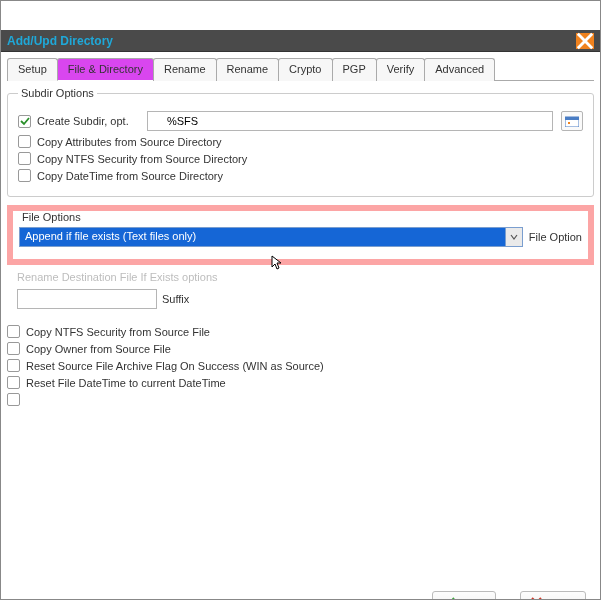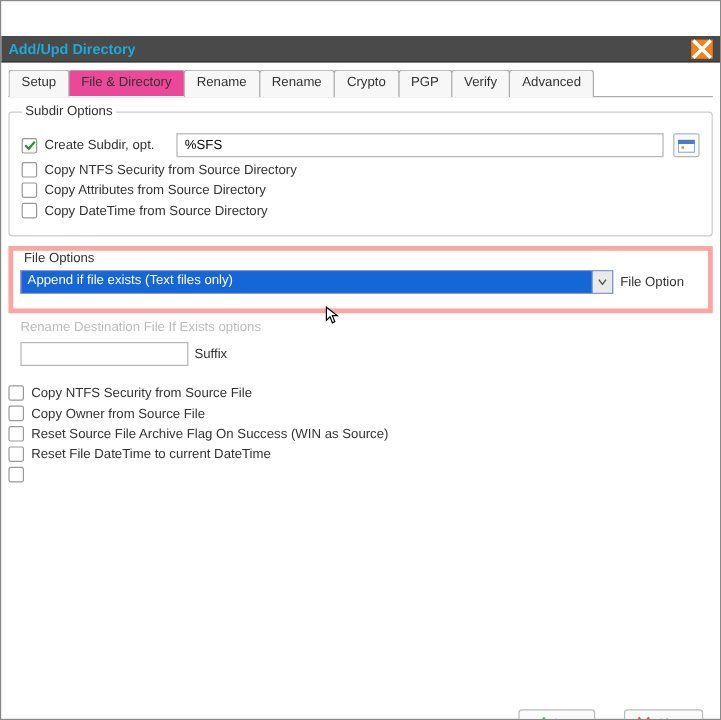--- a/index.html
+++ b/index.html
@@ -49,21 +49,21 @@
     margin-right: -1px;
     background: #f7f7f7;
     color: #333;
     border-top-left-radius: 3px;
     border-top-right-radius: 3px;
     cursor: pointer;
     position: relative;
     top: 1px;
   }
   .tab.active {
-    background: #ec4899;
+    background: #d946ef;
     border-bottom: 1px solid #fff;
     font-weight: normal;
     top: 1px;
   }
   .panel-body { flex:1; position:relative; }
   fieldset {
     border: 1px solid #ccc;
     border-radius: 3px;
     margin: 0 0 8px 0;
     padding: 8px 10px 10px 10px;
@@ -79,36 +79,36 @@
     align-items: center; justify-content: center;
     font-size: 10px;
     color: #2a8f2a;
     background: #fff;
   }
   .chk svg { width:10px; height:10px; }
   .label { color: #333; }
   .textfield {
     border: 1px solid #b5b5b5;
     height: 20px;
-    padding: 2px 6px;
+    padding: 2px 19px;
     font-size: 11px;
     background: #fff;
   }
   .icon-btn {
     width: 22px; height: 20px;
     border: 1px solid #b5b5b5;
     background: #fafafa;
     display: flex; align-items:center; justify-content:center;
     border-radius: 2px;
     cursor:pointer;
   }
   .file-options-box {
-    border: 4px solid #fca5a5;
+    border: 6px solid #fca5a5;
     position: relative;
-    padding: 2px 20px 8px 6px;
+    padding: 2px 6px 8px 6px;
     margin-bottom: 6px;
   }
   .file-options-box legend {
     position: relative;
     top: -2px;
   }
   .dropdown {
     display:flex;
     border:1px solid #7a9ecf;
     height:20px;
@@ -214,25 +214,25 @@
         <div class="icon-btn">
           <svg width="14" height="12" viewBox="0 0 14 12">
             <rect x="0" y="2" width="14" height="10" fill="#fff" stroke="#4a7dc4"></rect>
             <rect x="0" y="2" width="14" height="3" fill="#4a7dc4"></rect>
             <rect x="3" y="7" width="2" height="2" fill="#f0821e"></rect>
           </svg>
         </div>
       </div>
       <div class="row">
         <span class="chk"></span>
-        <span class="label">Copy NTFS Security from Source Directory</span>
+        <span class="label">Copy Attributes from Source Directory</span>
       </div>
       <div class="row">
         <span class="chk"></span>
-        <span class="label">Copy Attributes from Source Directory</span>
+        <span class="label">Copy NTFS Security from Source Directory</span>
       </div>
       <div class="row">
         <span class="chk"></span>
         <span class="label">Copy DateTime from Source Directory</span>
       </div>
     </fieldset>
 
     <div class="file-options-box">
       <legend>File Options</legend>
       <div class="row" style="margin-top:2px">

